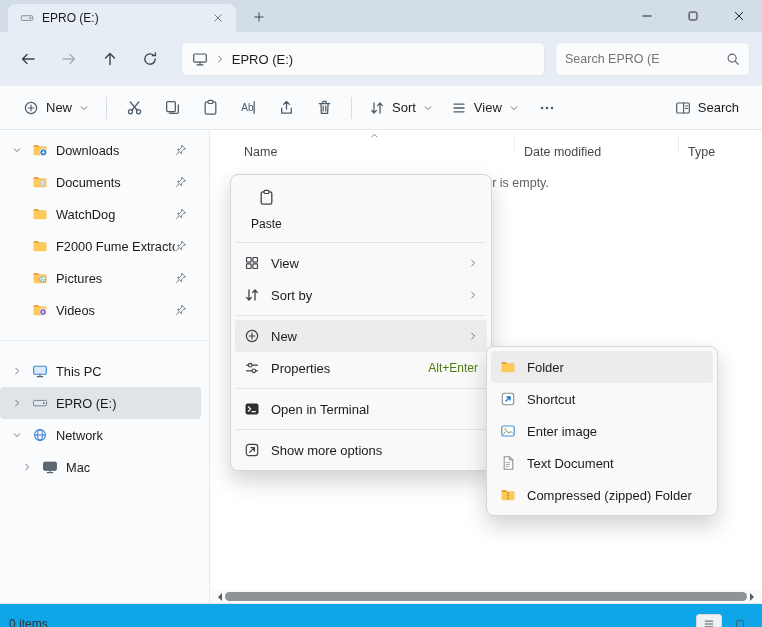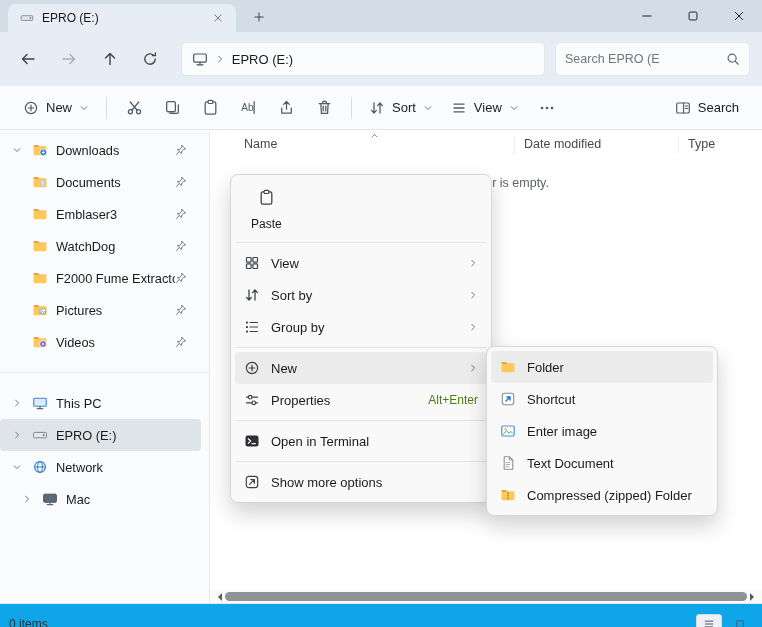--- a/index.html
+++ b/index.html
@@ -43,21 +43,21 @@
   .side-label{flex:1;margin-right:26px;white-space:nowrap;overflow:hidden;font-size:12.8px}
   .tree .side-label{margin-right:6px}
   .side-pin{position:absolute;right:14px;color:#5f6368}
   .side-row.selected{background:#dfe4e8}
   .side-sep{height:1px;background:#e8ebee;margin:14px 0}
   .indent1{padding-left:20px}
 
   
   .main{position:relative;flex:1;background:#fff}
   .col-headers{position:relative;height:30px;font-size:12.5px;color:#45494e}
-  .col-h{position:absolute;top:7px;white-space:nowrap}
+  .col-h{position:absolute;top:15px;white-space:nowrap}
   .col-sep{position:absolute;top:6px;width:1px;height:18px;background:#eceef0}
   .sort-caret{position:absolute;left:160px;top:1px;color:#5f6368}
   .empty-msg{position:absolute;top:46px;left:228px;font-size:12.5px;color:#5f6368;white-space:nowrap}
   .hscroll{position:absolute;left:0;right:0;bottom:0;height:13px;background:#fafafa;display:flex;align-items:center;padding:0 2px}
   .tri-l{width:0;height:0;border:4px solid transparent;border-right-color:#595c5f;margin:0 3px 0 2px}
   .tri-r{width:0;height:0;border:4px solid transparent;border-left-color:#595c5f;margin:0 2px 0 3px}
   .hs-thumb{flex:1;height:9px;background:#8f9397;border-radius:5px}
 
   
   .statusbar{display:flex;align-items:center;height:40px;border-top:1px solid #e6e8eb;padding:0 9px;font-size:12px;color:#333;background:#0ea5e9}
@@ -449,32 +449,20 @@
             <svg class="i12">
               <use href="#i-pin"></use>
             </svg>
           </span>
       </div>
       <div class="side-row">
         <span class="chev"></span>
         <svg class="i16">
             <use href="#i-folder"></use>
           </svg>
-        <span class="side-label">Emblaser3</span>
-        <span class="side-pin">
-            <svg class="i12">
-              <use href="#i-pin"></use>
-            </svg>
-          </span>
-      </div>
-      <div class="side-row">
-        <span class="chev"></span>
-        <svg class="i16">
-            <use href="#i-folder"></use>
-          </svg>
         <span class="side-label">WatchDog</span>
         <span class="side-pin">
             <svg class="i12">
               <use href="#i-pin"></use>
             </svg>
           </span>
       </div>
       <div class="side-row">
         <span class="chev"></span>
         <svg class="i16">
@@ -617,29 +605,20 @@
     </div>
     <div class="menu-row">
       <svg class="i16 mi">
           <use href="#i-sort"></use>
         </svg>
       <span>Sort by</span>
       <svg class="i10 menu-chev">
           <use href="#i-chevR"></use>
         </svg>
     </div>
-    <div class="menu-row">
-      <svg class="i16 mi">
-          <use href="#i-groupby"></use>
-        </svg>
-      <span>Group by</span>
-      <svg class="i10 menu-chev">
-          <use href="#i-chevR"></use>
-        </svg>
-    </div>
     <div class="menu-sep"></div>
     <div class="menu-row hl">
       <svg class="i16 mi">
           <use href="#i-pluscircle"></use>
         </svg>
       <span>New</span>
       <svg class="i10 menu-chev">
           <use href="#i-chevR"></use>
         </svg>
     </div>

